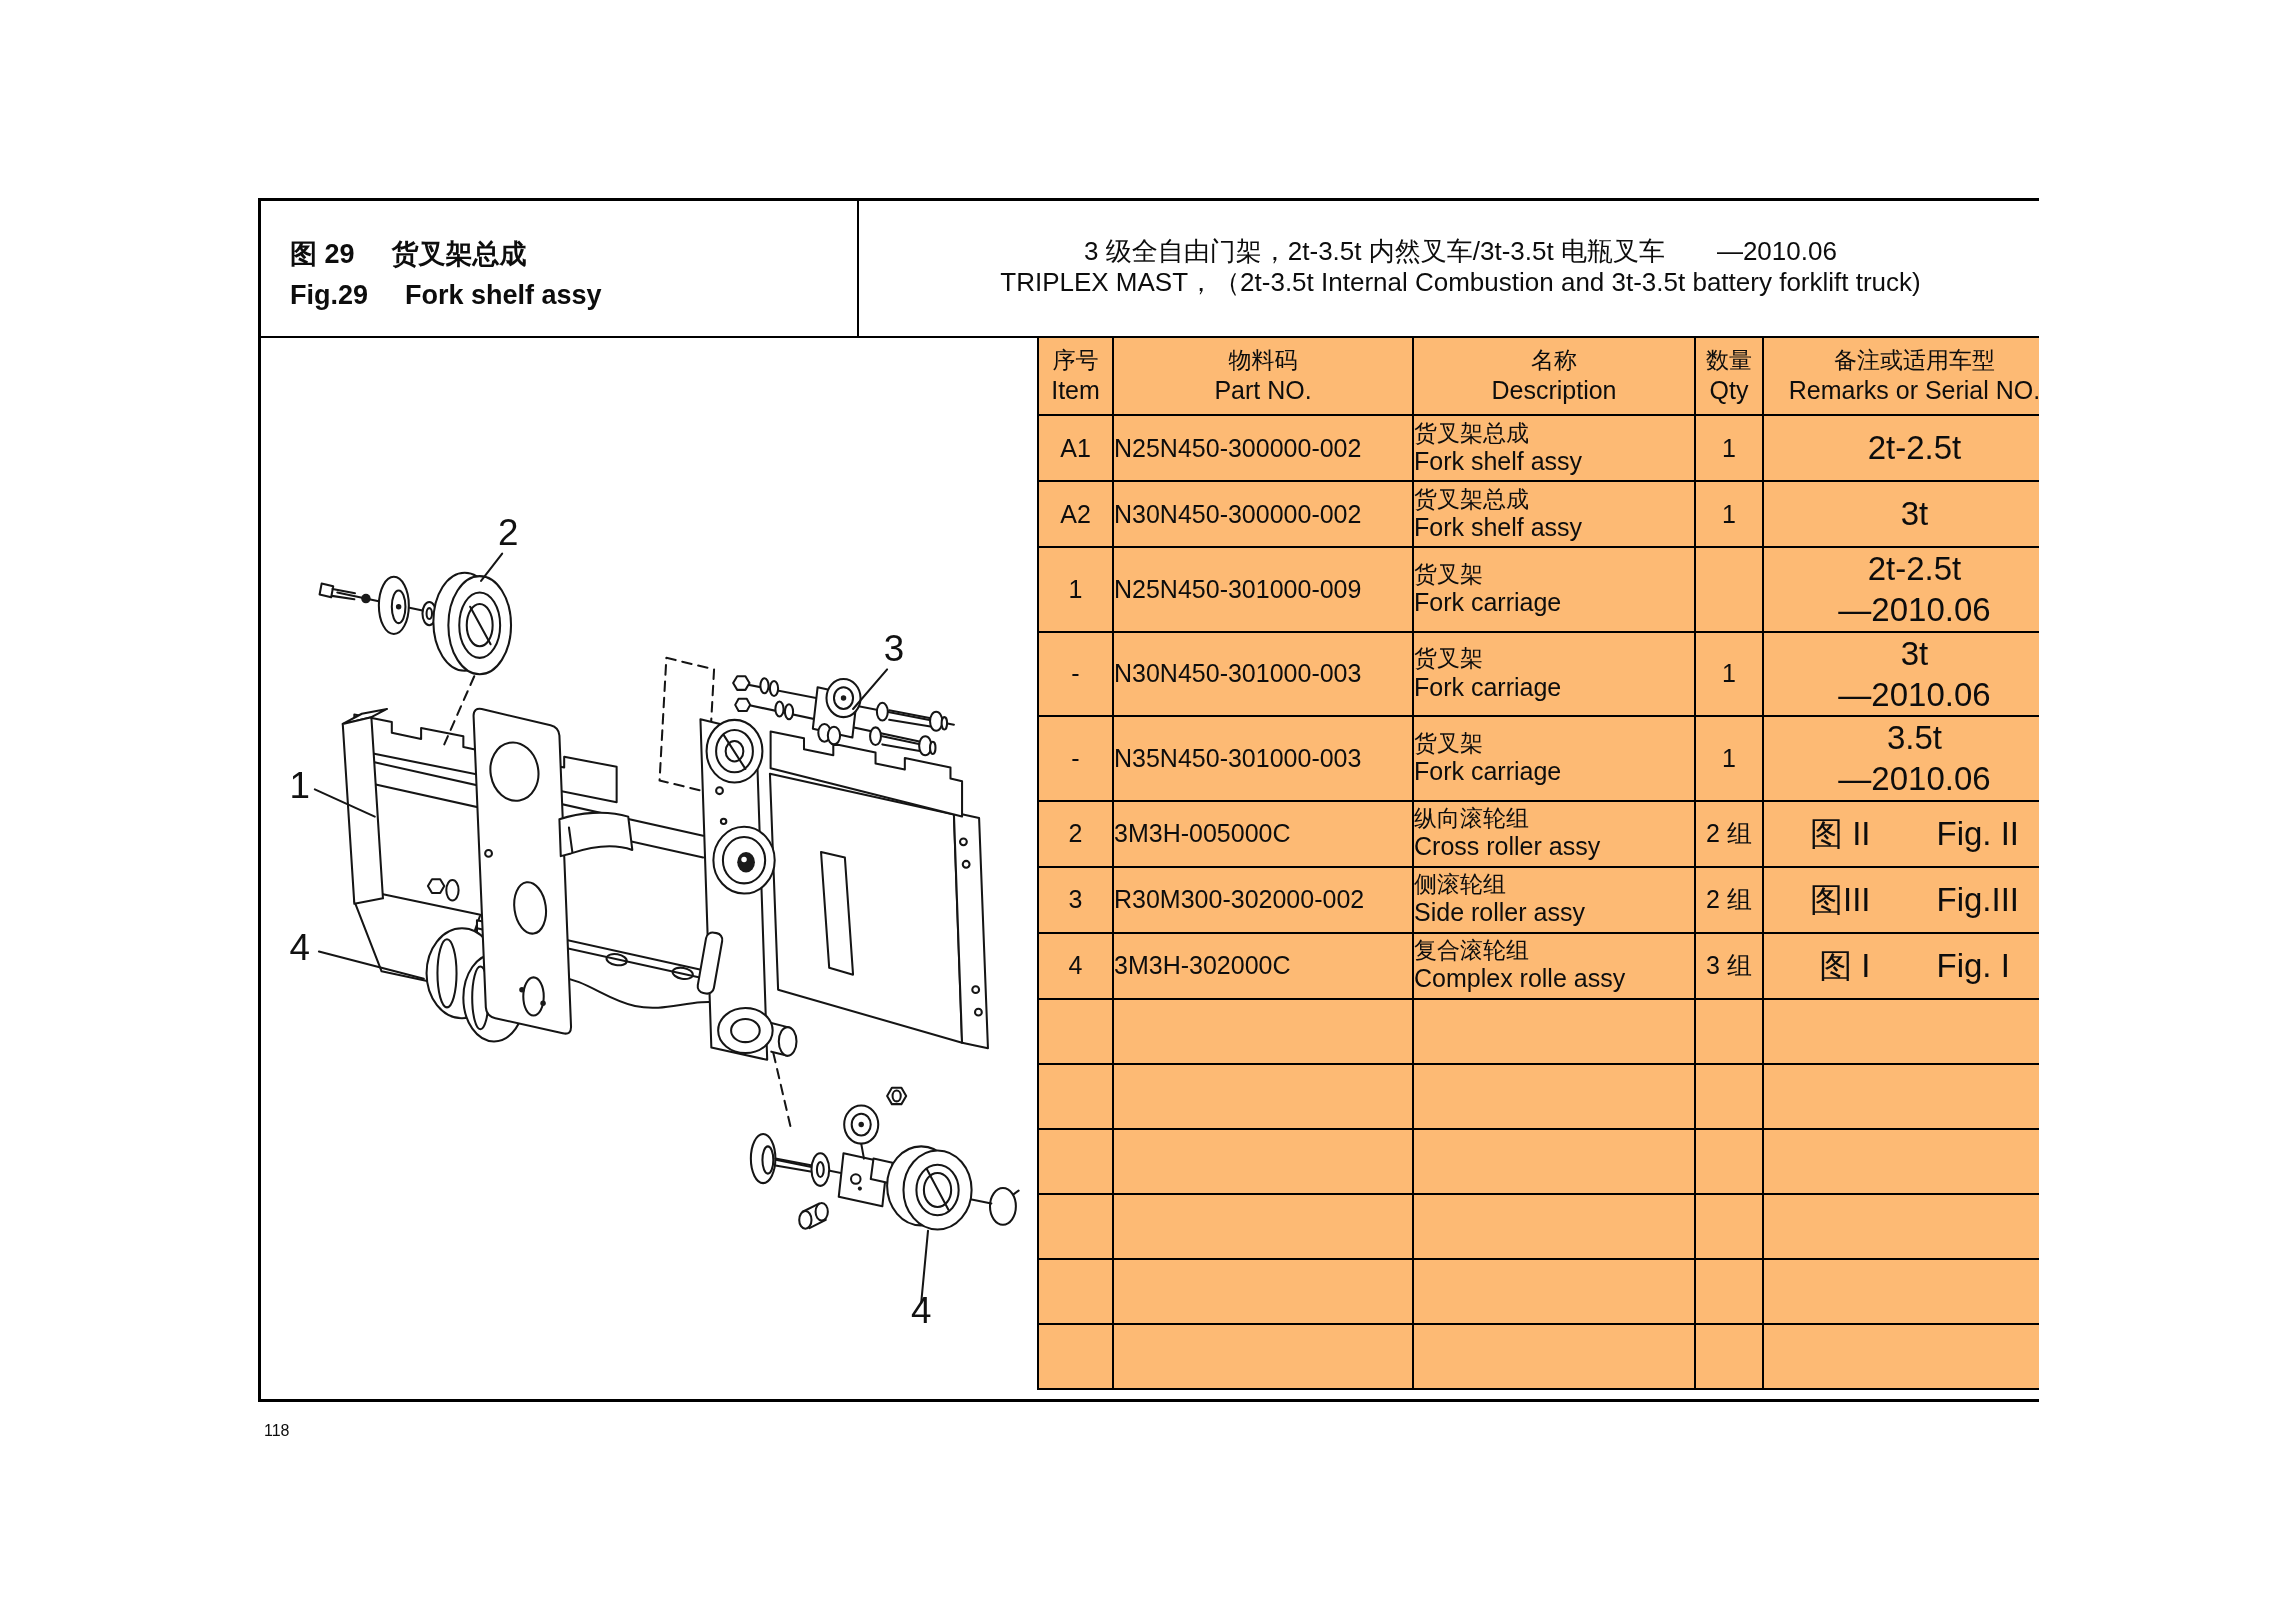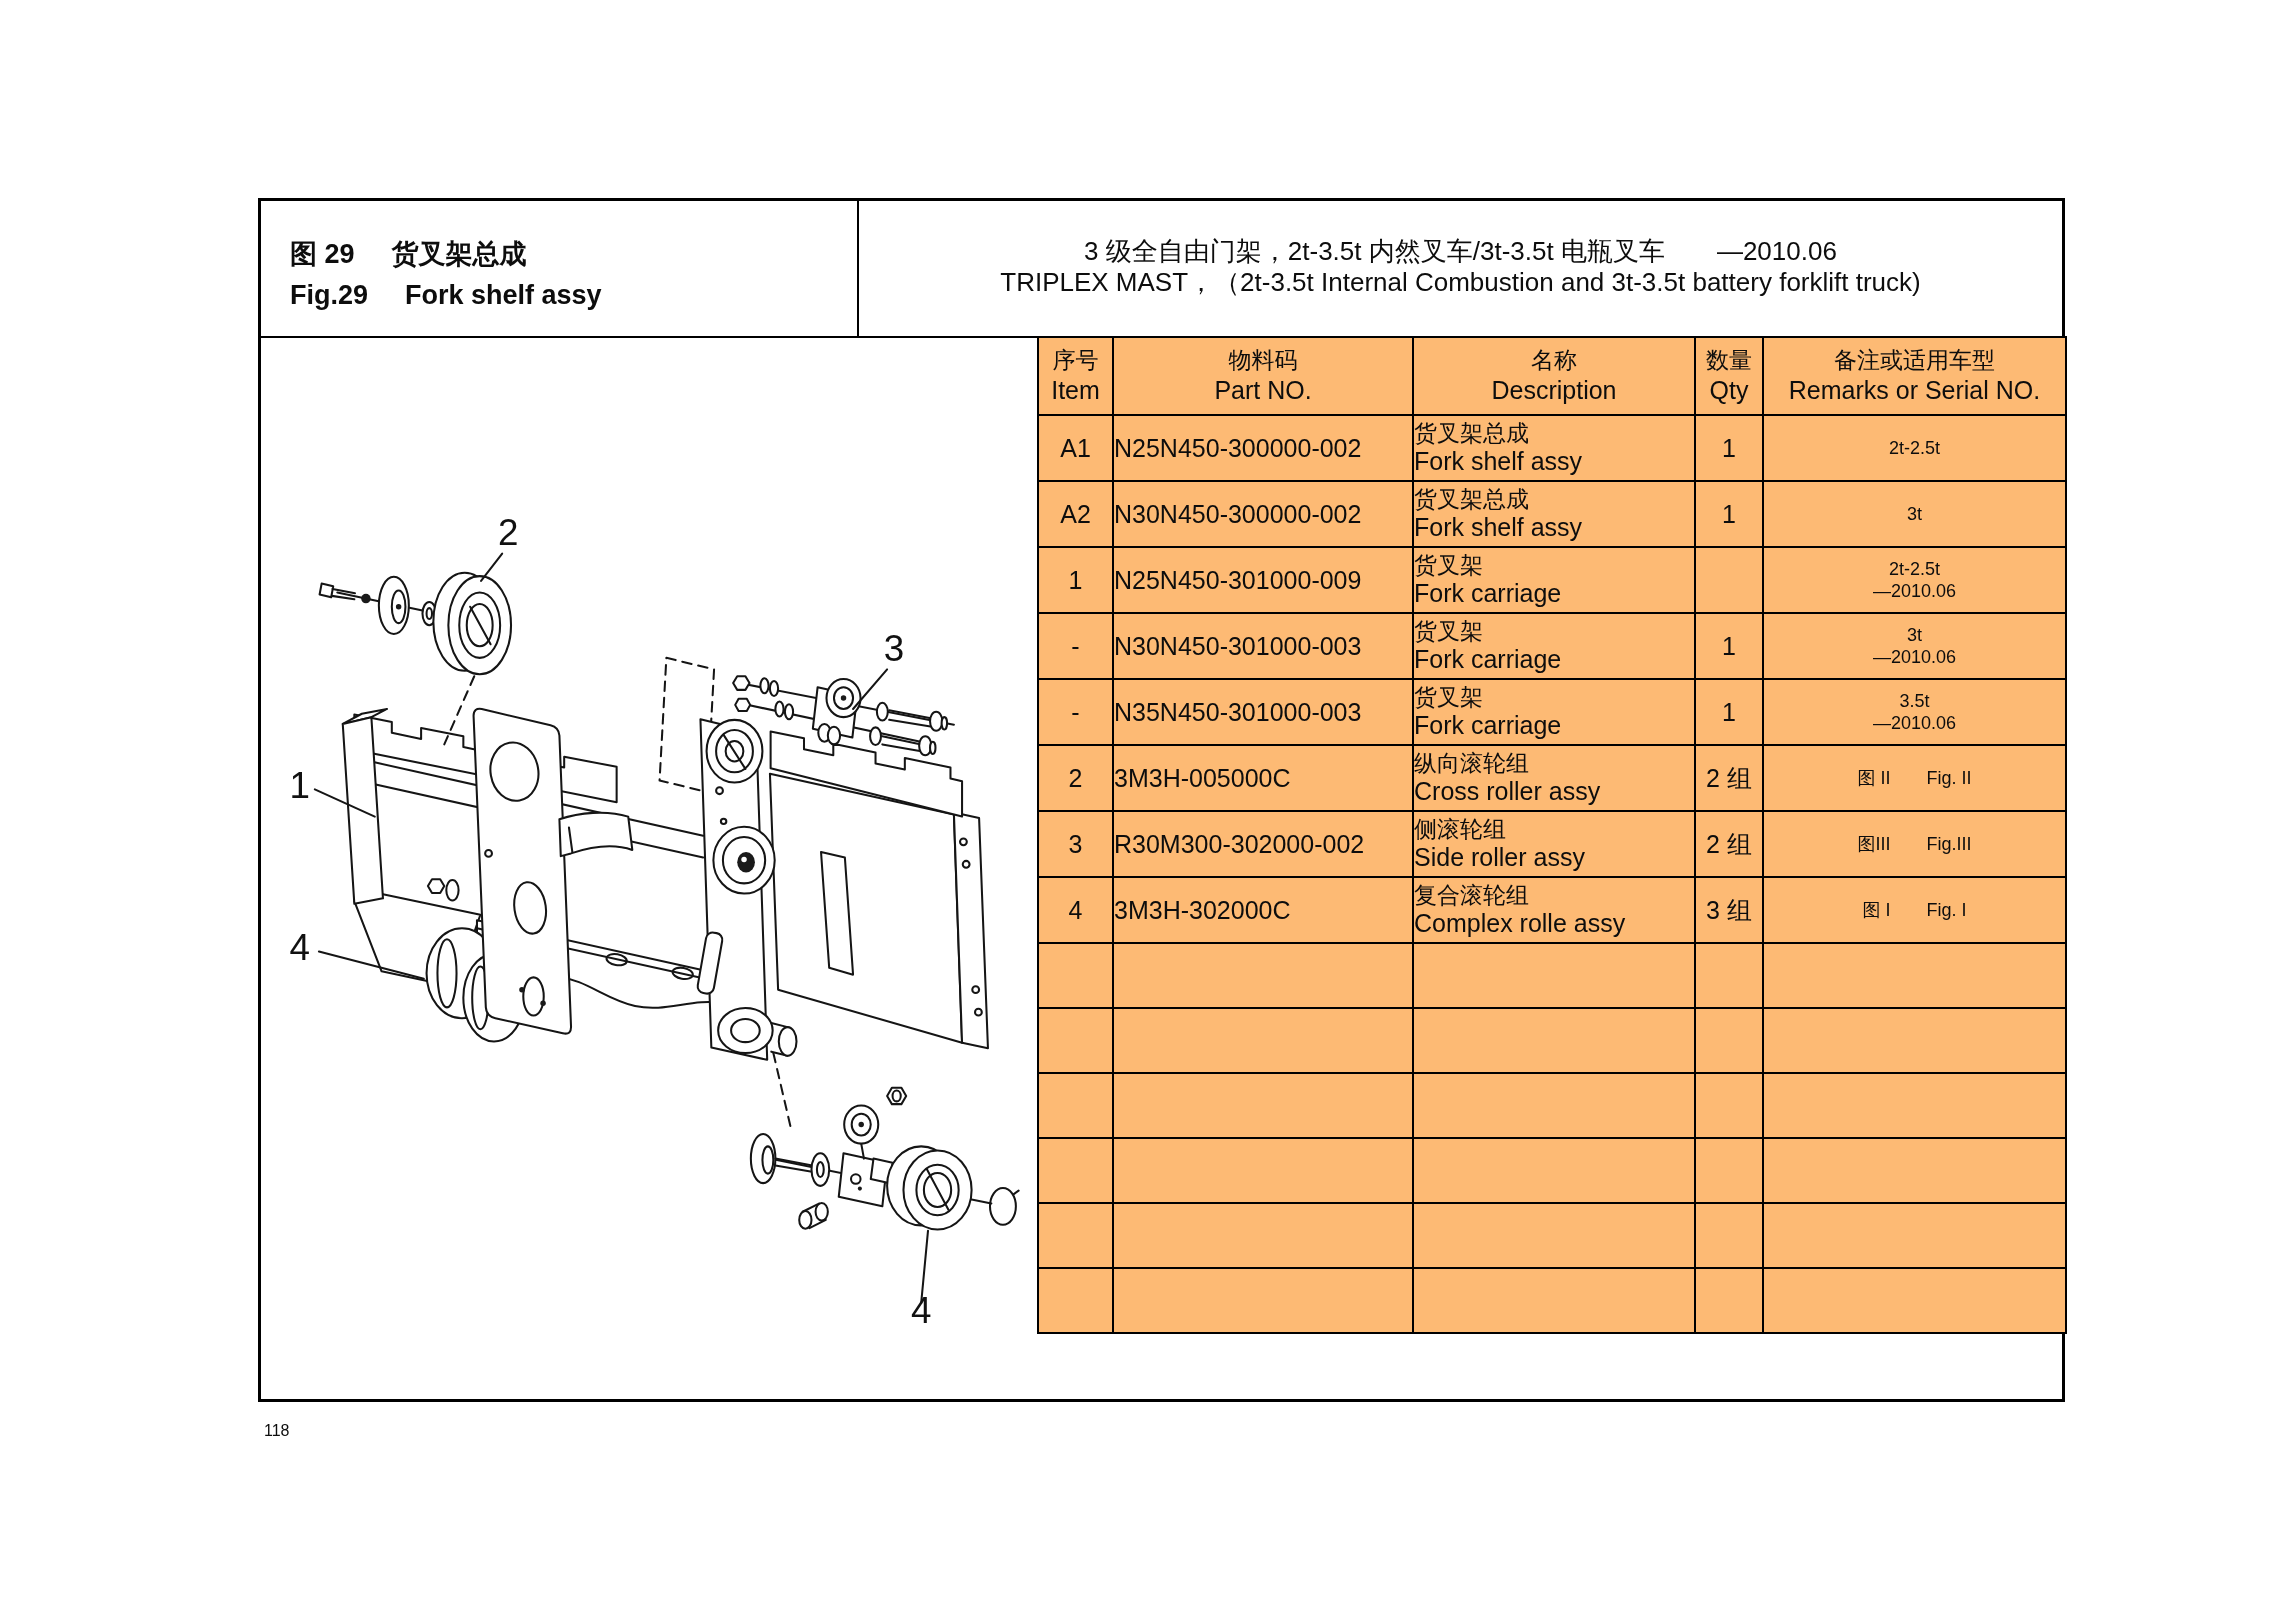--- a/index.html
+++ b/index.html
@@ -1,17 +1,17 @@
 <!DOCTYPE html>
 <html style="font-size:11px"><head>
 <meta charset="utf-8">
 <style>
   html,body{margin:0;padding:0;width:2295px;height:1623px;background:#ffffff;
     font-family:"Liberation Sans", sans-serif;color:#0d0d0d;}
-  .page{position:relative;width:2295px;height:1623px;background:#fff;overflow:hidden;}
+  .page{position:relative;width:2039px;height:1623px;background:#fff;overflow:hidden;}
   .frame{position:absolute;left:258px;top:198px;width:1801px;height:1198px;border:3.4px solid #000;}
   
   .titlebar{position:absolute;left:0;top:0;width:1801px;height:135px;border-bottom:2.7px solid #000;}
   .title-left{position:absolute;left:0;top:0;width:596px;height:135px;border-right:2.7px solid #000;}
   .tl-line{position:absolute;left:29px;white-space:nowrap;font-weight:bold;font-size:27px;}
   .tl-line.l1{top:35px;}
   .tl-line.l2{top:79px;}
   .tl-gap{display:inline-block;width:37px;}
   .title-right{position:absolute;left:598px;top:0;width:1203px;height:135px;text-align:center;}
   .tr-line{position:absolute;left:0;width:100%;font-size:26px;white-space:nowrap;}
@@ -25,21 +25,21 @@
   .parts-table tbody tr.empty{height:65px;}
   .hd{text-align:center;font-weight:normal;}
   .hd .cn{font-size:23px;line-height:1.25;}
   .hd .en{font-size:25px;line-height:1.25;}
   .c-item{text-align:center;font-size:25px;}
   .c-part{text-align:left;font-size:25px;padding-left:15px;letter-spacing:0px;}
   .c-desc{text-align:left;padding-left:13.6px;}
   .c-desc .cn{font-size:23px;line-height:1.18;}
   .c-desc .en{font-size:25px;line-height:1.18;}
   .c-qty{text-align:center;font-size:25px;}
-  .c-remarks{text-align:center;font-size:18px;line-height:1.25;}
+  .c-remarks{text-align:center;font-size:33px;line-height:1.25;}
   
   .diagram{position:absolute;left:0;top:135px;width:776px;height:1060px;}
   .diagram svg{width:100%;height:100%;}
   .ln{stroke:#151515;stroke-width:3;fill:none;stroke-linejoin:round;stroke-linecap:round;}
   .w{fill:#ffffff;}
   .dk{fill:#1a1a1a;stroke:none;}
   .dash{stroke-dasharray:14 10;}
   .callout{font-size:54px;fill:#111;font-weight:500;}
   
   .pagenum{position:absolute;left:264px;top:1422px;font-size:16px;}

